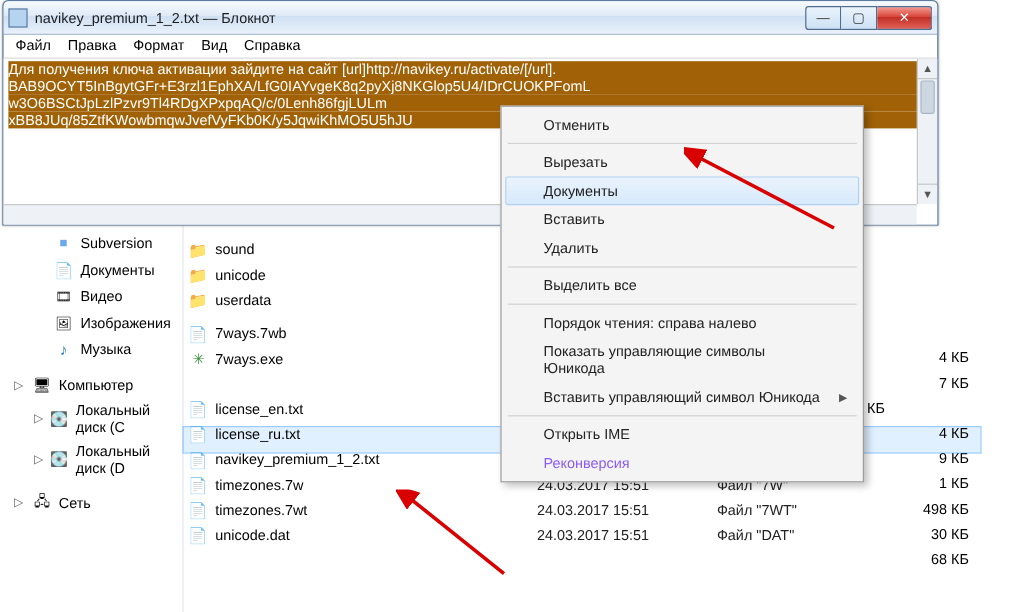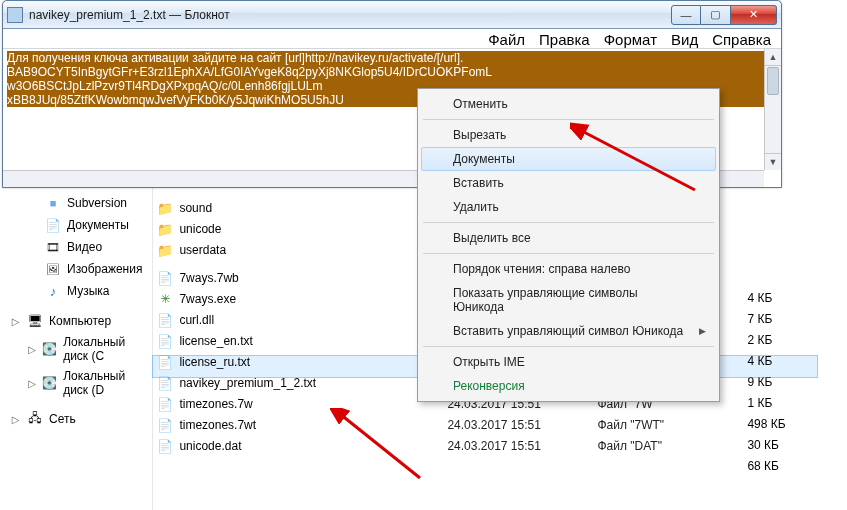--- a/index.html
+++ b/index.html
@@ -20,21 +20,21 @@
   .titlebar .ticon { width: 16px; height: 16px; background: #b6d3f0; border: 1px solid #5b7fa4; margin-right: 6px; }
   .titlebar .ttext { font-size: 12px; color: #1b1b1b; }
   .winbtns { margin-left: auto; display: flex; gap: 0; }
   .winbtns .wbtn {
     width: 30px; height: 20px; border: 1px solid #4f6d8f; border-left: none;
     background: linear-gradient(#eaf3fb,#cde1f5);
     display:flex;align-items:center;justify-content:center;font-size:11px;color:#333;
   }
   .winbtns .wbtn:first-child { border-left:1px solid #4f6d8f; border-radius:3px 0 0 3px; }
   .winbtns .wbtn.close { background: linear-gradient(#f29a8f,#d9443a 45%,#c02e24 46%,#e26057); color:#fff; width:46px; border-radius:0 3px 3px 0;}
-  .menubar { height: 20px; display:flex; gap:14px; padding:2px 10px; font-size:15px; color:#000; border-bottom:1px solid #d5d5d5;justify-content:flex-end;}
+  .menubar { height: 20px; display:flex; gap:14px; padding:2px 10px; font-size:12px; color:#000; border-bottom:1px solid #d5d5d5;}
   .menubar span { cursor:default; }
   .editor { position:relative; height: calc(100% - 48px); background:#fff; font-family:Consolas,monospace; font-size:12px; padding:2px 4px; overflow:hidden;}
   .editor .sel { background:#a16207; color:#fff; white-space:pre; display:block; line-height:14px;}
   .editor .scroll-v { position:absolute; right:0; top:0; bottom:17px; width:17px; background:#eef1f5; border-left:1px solid #c8c8c8;}
   .editor .scroll-v .thumb{position:absolute;top:18px;left:2px;right:2px;height:28px;background:#cdd7e2;border:1px solid #a9b6c5;border-radius:2px;}
   .editor .scroll-v .arrow{position:absolute;left:0;right:0;height:17px;display:flex;align-items:center;justify-content:center;color:#555;font-size:9px;}
   .editor .scroll-v .arrow.top{top:0;border-bottom:1px solid #c8c8c8;}
   .editor .scroll-v .arrow.bot{bottom:0;border-top:1px solid #c8c8c8;}
   .editor .scroll-h{position:absolute;left:0;right:17px;bottom:0;height:17px;background:#eef1f5;border-top:1px solid #c8c8c8;}
 
@@ -45,21 +45,21 @@
   .tree .item .exp { width:11px; height:11px; color:#666; font-size:10px; display:flex; align-items:center; justify-content:center;}
   .tree .item .ic { width:16px; height:16px; display:inline-flex; align-items:center; justify-content:center; font-size:13px;}
   .tree .item.indent { padding-left:28px; }
   .tree .section { margin-top:8px; }
 
   .files { flex:1; font-size:12px; position:relative; }
   .files .row { display:grid; grid-template-columns: 290px 150px 150px 70px; align-items:center; height:21px; padding-left:4px;}
   .files .row.sel { background: rgba(51,153,255,.15); outline:1px solid rgba(51,153,255,.5); }
   .files .row .name { display:flex; align-items:center; gap:6px; }
   .files .row .name .ic { width:16px; height:16px; display:inline-flex;align-items:center;justify-content:center;font-size:13px;}
-  .files .row .size { text-align:left; padding-right:10px;margin-top:40px; }
+  .files .row .size { text-align:right; padding-right:10px;margin-top:40px; }
   .files .row .type, .files .row .date { color:#222; }
 
   
   .ic.folder::before { content:"📁"; }
   .ic.file::before   { content:"📄"; color:#888;}
   .ic.exe::before    { content:"✳"; color:#2e8b2e; font-size:12px;}
   .ic.music::before  { content:"♪"; color:#2a78c0;}
   .ic.pic::before    { content:"🖼"; font-size:11px;}
   .ic.video::before  { content:"🎞"; font-size:11px;}
   .ic.doc::before    { content:"📄"; }
@@ -69,21 +69,21 @@
   .ic.net::before    { content:"🖧"; font-size:12px;}
 
   
   .ctxmenu {
     position:absolute; left:417px; top:88px; width:303px;
     background:#f4f4f4; border:1px solid #9c9c9c; box-shadow:3px 3px 6px rgba(0,0,0,.25);
     font-size:12px; padding:3px; z-index:10;
   }
   .ctxmenu .mi { padding:5px 28px 5px 32px; color:#222; position:relative;}
   .ctxmenu .mi.hover { background: linear-gradient(#eaf3fc,#d6e9fb); border:1px solid #aed1f2; border-radius:2px; padding:4px 27px 4px 31px;}
-  .ctxmenu .mi.disabled { color:#15803d; }
+  .ctxmenu .mi.disabled { color:#8b5cf6; }
   .ctxmenu .sep { height:1px; background:#d2d2d2; margin:3px 2px; }
   .ctxmenu .mi .sub { position:absolute; right:10px; top:50%; transform:translateY(-50%); font-size:9px; color:#555;}
 
   
   .arrow-svg { position:absolute; z-index:20; pointer-events:none; }
 </style>
 </head>
 <body>
 
 <div class="notepad">
@@ -225,24 +225,20 @@
       <div class="row">
         <div class="name">
           <span class="ic exe"></span>
           <span>7ways.exe</span>
         </div>
         <div class="date"></div>
         <div class="type"></div>
         <div class="size">7 КБ</div>
       </div>
       <div class="row">
-        <div class="name">
-          <span class="ic file"></span>
-          <span>curl.dll</span>
-        </div>
         <div class="date"></div>
         <div class="type"></div>
         <div class="size">2 КБ</div>
       </div>
       <div class="row">
         <div class="name">
           <span class="ic file"></span>
           <span>license_en.txt</span>
         </div>
         <div class="date">24.03.2017 15:49</div>

